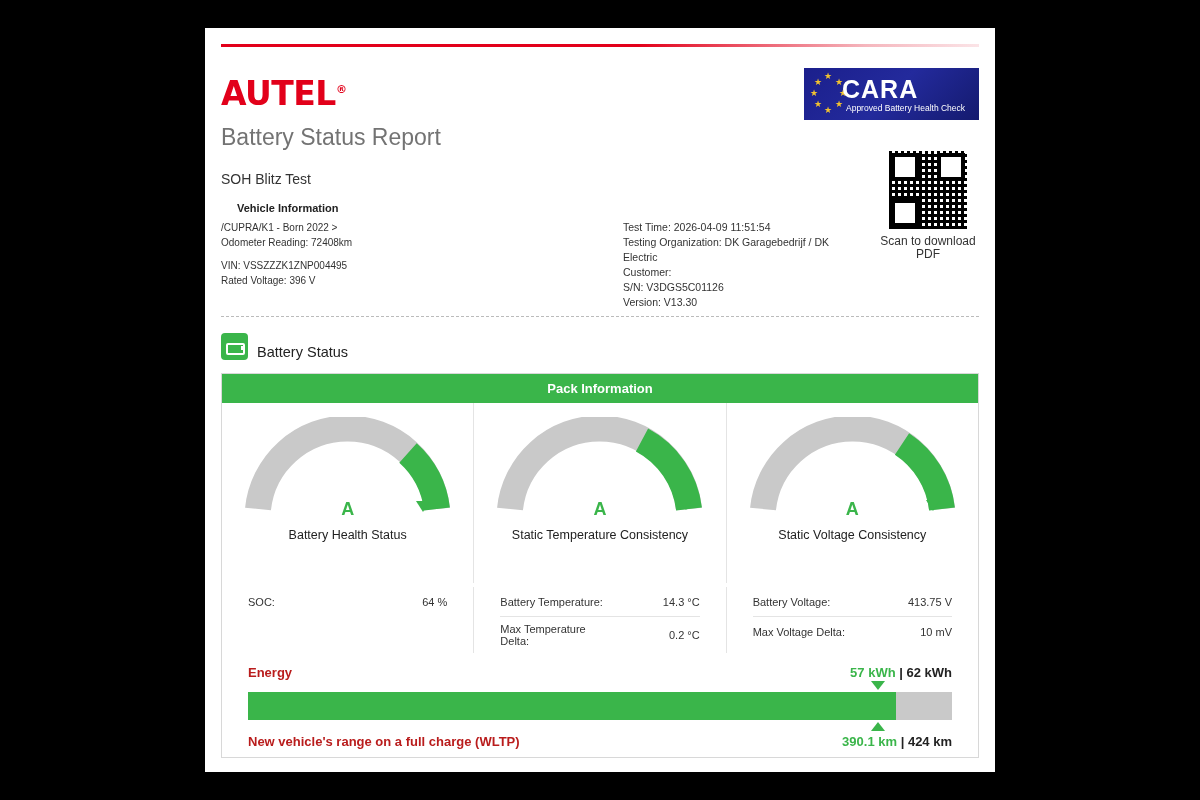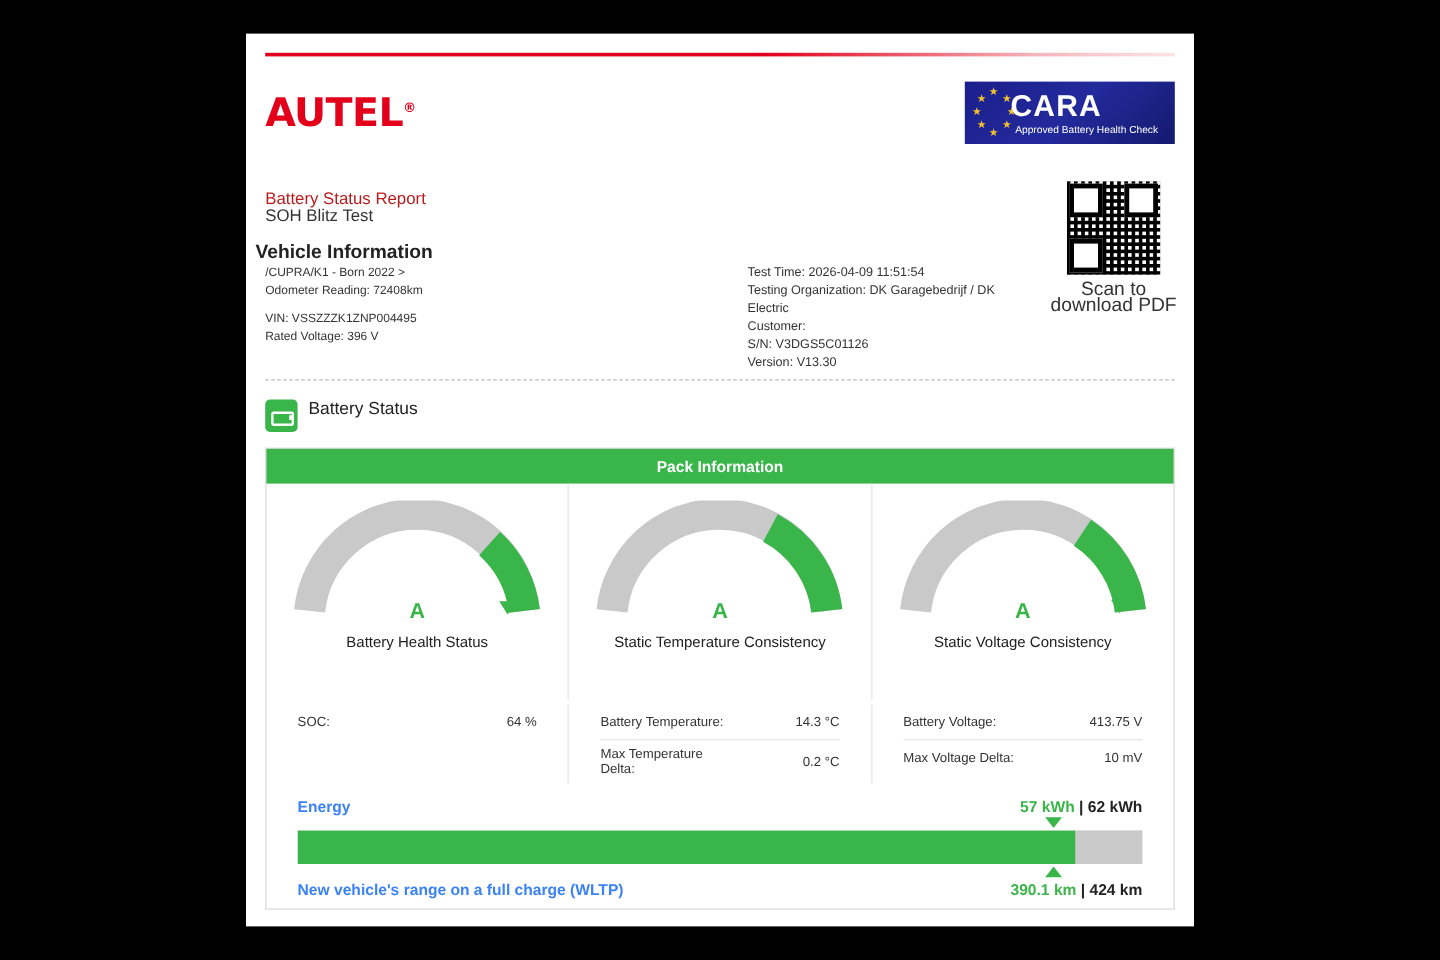--- a/index.html
+++ b/index.html
@@ -83,36 +83,36 @@
   .cara-sub {
     position: absolute;
     left: 42px;
     top: 35px;
     color: #ffffff;
     font-size: 8.5px;
   }
   .report-title {
     position: absolute;
     left: 16px;
-    top: 129px;
-    font-size: 14px;
-    color: #b91c1c;
+    top: 96px;
+    font-size: 23px;
+    color: #737373;
   }
   .report-sub {
     position: absolute;
     left: 16px;
     top: 143px;
     font-size: 14px;
     color: #333333;
   }
   .vi-heading {
     position: absolute;
-    left: 8px;
+    left: 32px;
     top: 174px;
-    font-size: 16px;
+    font-size: 11px;
     font-weight: bold;
     color: #222222;
   }
   .vi-left {
     position: absolute;
     left: 16px;
     top: 192px;
     width: 340px;
     font-size: 10px;
     color: #333333;
@@ -164,38 +164,38 @@
     position: absolute;
     left: 2px;
     bottom: 2px;
     width: 20px;
     height: 20px;
     border: 4px solid #000;
     background: #fff;
     box-shadow: inset 0 0 0 3px #fff;
   }
   .qr-caption {
-    font-size: 16px;
+    font-size: 12px;
     color: #333333;
     margin-top: 5px;
     line-height: 13px;
   }
   .divider {
     position: absolute;
     left: 16px;
     top: 288px;
     width: 758px;
     border-top: 1px dashed #bbbbbb;
   }
   .section-head {
     position: absolute;
     left: 16px;
     top: 305px;
     display: flex;
-    align-items: flex-start;
+    align-items: flex-end;
     gap: 9px;
   }
   .battery-icon {
     width: 27px;
     height: 27px;
     background: #3ab54a;
     border-radius: 4px;
     position: relative;
   }
   .battery-icon .b-body {
@@ -307,21 +307,21 @@
     padding: 0 26px;
   }
   .energy-row {
     display: flex;
     justify-content: space-between;
     align-items: baseline;
   }
   .energy-title {
     font-size: 13px;
     font-weight: bold;
-    color: #3b82f6;
+    color: #b91c1c;
   }
   .energy-vals {
     font-size: 13px;
     font-weight: bold;
     color: #222222;
   }
   .energy-vals .green {
     color: #3ab54a;
   }
   .marker-row {

